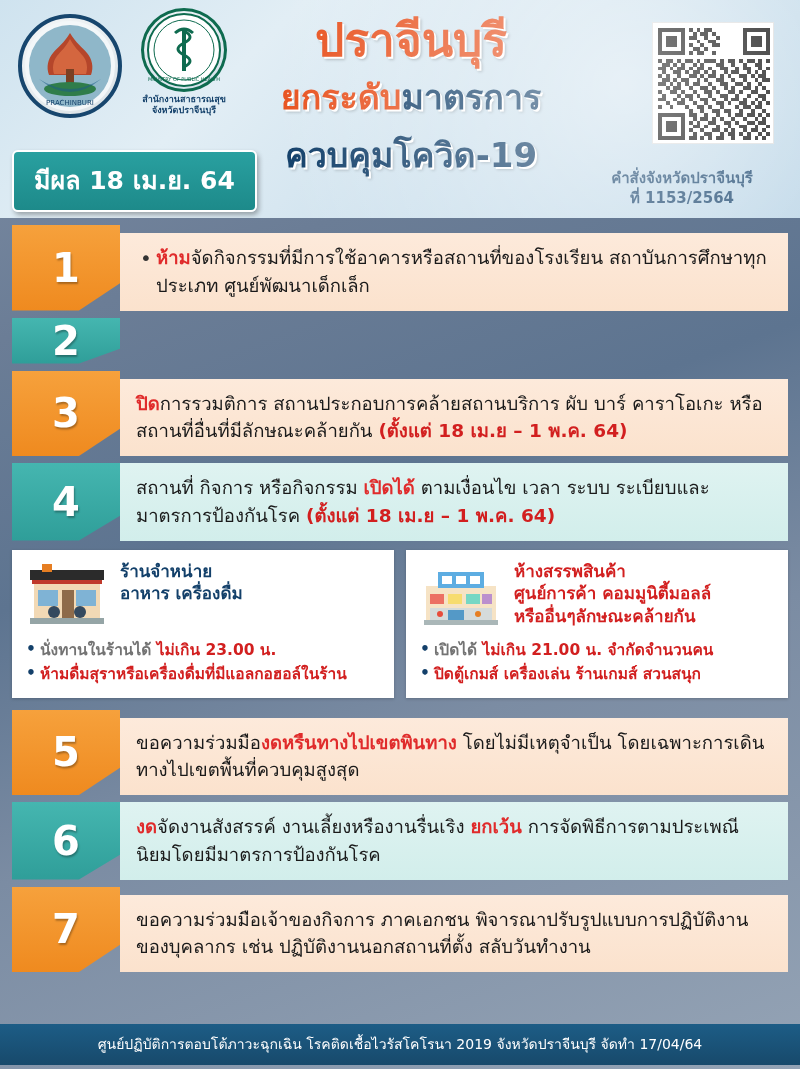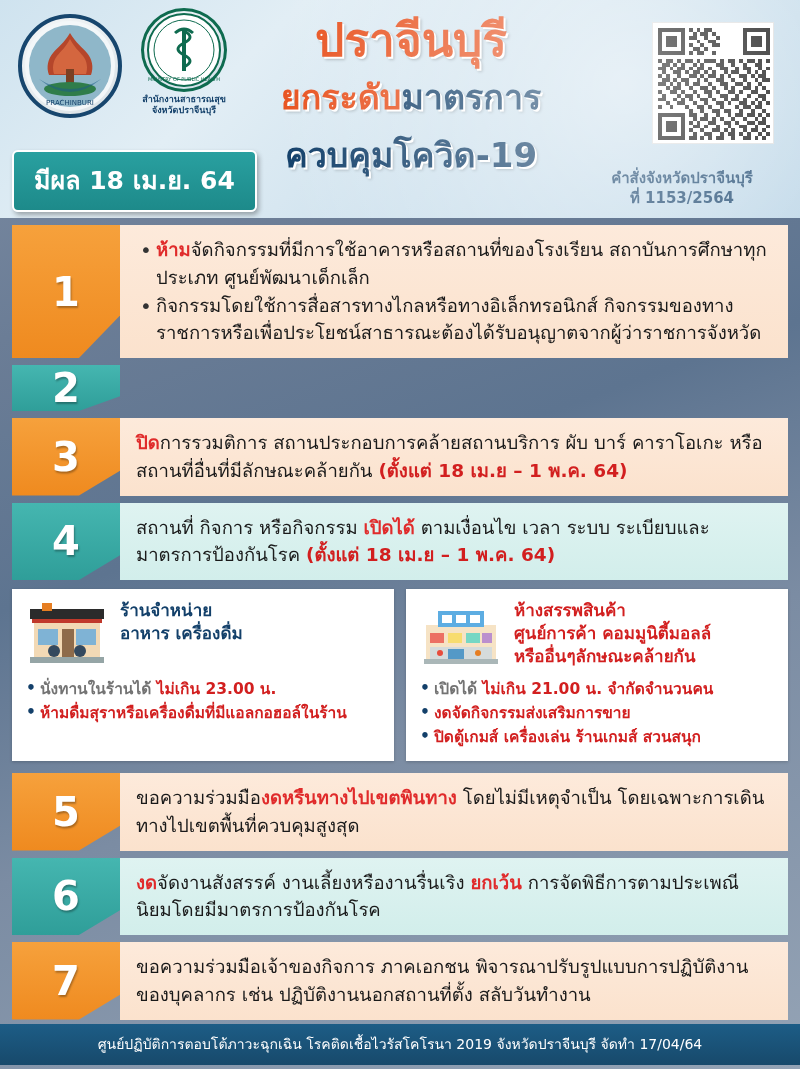--- a/index.html
+++ b/index.html
@@ -105,21 +105,21 @@
     color: #ffffff; font-size: 40px; font-weight: bold;
     text-shadow: 1px 2px 2px rgba(0,0,0,.3);
     clip-path: polygon(0 0, 100% 0, 100% 68%, 62% 100%, 0 100%);
   }
   .numtab.orange { background: linear-gradient(180deg,#f6a13c 0%, #ef8a1f 100%); }
   .numtab.teal   { background: linear-gradient(180deg,#45b6b0 0%, #2f9e99 100%); }
   .rowbody {
     flex: 1; padding: 11px 16px 11px 16px;
     font-size: 18.5px; line-height: 1.5; color:#1a1a1a;
   }
-  .rowbody.peach { background: linear-gradient(180deg,#fdeadb 0%, #fbe2cd 100%); }
+  .rowbody.peach { background: linear-gradient(180deg,#fdeadb 0%, #fbe2cd 100%); margin-top: 8px; }
   .rowbody.mint  { background: linear-gradient(180deg,#dff3f1 0%, #d2eeeb 100%); }
   .rowbody ul { list-style: none; }
   .rowbody li { position: relative; padding-left: 20px; }
   .rowbody li:before {
     content:"•"; position:absolute; left:4px; top:-1px; font-size: 20px; color:#333;
   }
   .r { color:#e02b2b; font-weight:bold; }
   .rr { color:#d21f1f; font-weight:bold; }
 
   
@@ -439,23 +439,20 @@
 
   <div class="rows">
 
     <div class="row">
       <div class="numtab orange">1</div>
       <div class="rowbody peach">
         <ul>
           <li>
             <span class="r">ห้าม</span><span>จัดกิจกรรมที่มีการใช้อาคารหรือสถานที่ของโรงเรียน สถาบันการศึกษาทุกประเภท ศูนย์พัฒนาเด็กเล็ก</span>
           </li>
-          <li>
-            <span>กิจกรรมโดยใช้การสื่อสารทางไกลหรือทางอิเล็กทรอนิกส์ กิจกรรมของทางราชการหรือเพื่อประโยชน์สาธารณะต้องได้รับอนุญาตจากผู้ว่าราชการจังหวัด</span>
-          </li>
         </ul>
       </div>
     </div>
 
     <div class="row">
       <div class="numtab teal">2</div>
     </div>
 
     <div class="row">
       <div class="numtab orange">3</div>
@@ -525,23 +522,20 @@
           <div>ห้างสรรพสินค้า</div>
           <div>ศูนย์การค้า คอมมูนิตี้มอลล์</div>
           <div>หรืออื่นๆลักษณะคล้ายกัน</div>
         </div>
       </div>
       <ul class="panel-list">
         <li>
           <span class="dark">เปิดได้ </span><span>ไม่เกิน 21.00 น. จำกัดจำนวนคน</span>
         </li>
         <li>
-          <span>งดจัดกิจกรรมส่งเสริมการขาย</span>
-        </li>
-        <li>
           <span>ปิดตู้เกมส์ เครื่องเล่น ร้านเกมส์ สวนสนุก</span>
         </li>
       </ul>
     </div>
   </div>
 
   <div class="rows">
 
     <div class="row">
       <div class="numtab orange">5</div>

